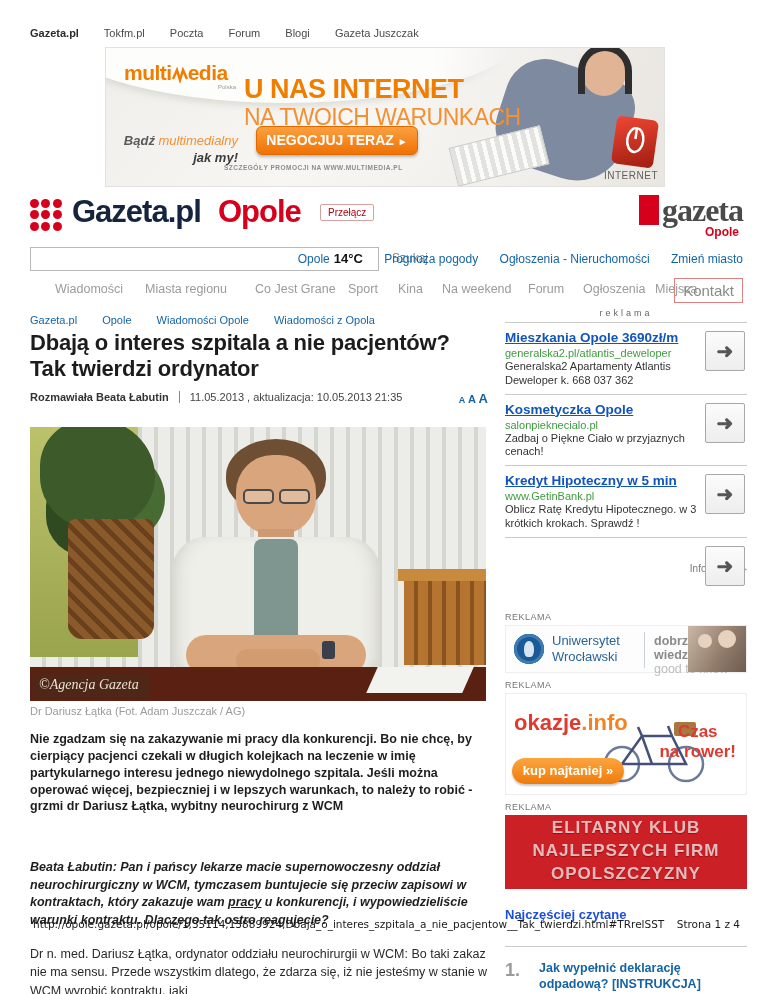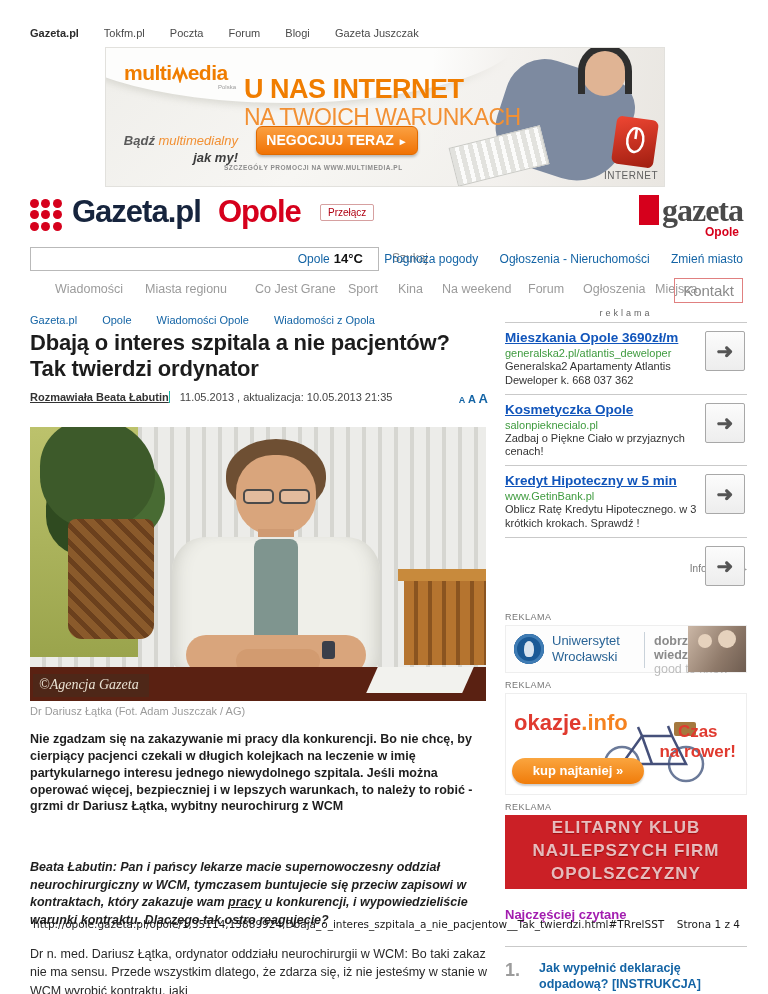--- a/index.html
+++ b/index.html
@@ -96,40 +96,40 @@
   .uni-slogan{position:absolute;left:148px;top:8px;font-size:12.5px;}
   .uni-slogan .s1{font-weight:bold;color:#8a8a8a;}
   .uni-slogan .s2{color:#bcbcbc;}
   .uni-img{position:absolute;right:0;top:0;width:58px;height:46px;background:linear-gradient(120deg,#cbb7a6,#8f7a6a 60%,#6e5c50);}
   .uni-img i{position:absolute;border-radius:50%;background:#e6d2bd;}
 
   .okazje-ad{position:relative;height:102px;background:#fff;border:1px solid #eee;box-sizing:border-box;overflow:hidden;}
   .ok-brand{position:absolute;left:8px;top:16px;font-size:22px;font-weight:bold;color:#e03a2f;}
   .ok-brand em{font-style:normal;color:#f58220;}
   .ok-head{position:absolute;right:10px;top:28px;text-align:center;color:#e03a2f;font-weight:bold;font-size:17px;line-height:1.2;}
-  .ok-cta{position:absolute;left:6px;top:64px;width:132px;height:26px;border-radius:13px;
+  .ok-cta{position:absolute;left:6px;top:64px;width:112px;height:26px;border-radius:13px;
           background:linear-gradient(#faa53f,#f07c0a);color:#fff;font-size:13px;font-weight:bold;text-align:center;line-height:26px;
           box-shadow:0 2px 2px rgba(0,0,0,.2);}
   .ok-bike{position:absolute;left:88px;top:20px;}
 
   .elite-ad{height:74px;background:#cb2026;display:flex;flex-direction:column;justify-content:center;align-items:center;
             color:rgba(255,255,255,.72);font-weight:bold;font-size:17px;letter-spacing:1px;line-height:1.35;
             text-shadow:0 1px 1px rgba(120,0,0,.6);}
 
   .most-read{margin-top:18px;}
-  .mr-title{font-size:13px;font-weight:bold;color:#a21caf;padding-bottom:24px;border-bottom:1px solid #c9c9c9;}
+  .mr-title{font-size:13px;font-weight:bold;color:#1d4ed8;padding-bottom:24px;border-bottom:1px solid #c9c9c9;}
   .mr-item{display:flex;margin-top:13px;}
   .mr-num{width:34px;font-size:18px;font-weight:bold;color:#9b9b9b;flex:0 0 34px;}
   .mr-link{color:#1464a5;font-size:12.5px;font-weight:bold;line-height:1.3;}
 
   
   .article{position:absolute;left:30px;top:330px;width:458px;}
   .a-title{font-size:22px;font-weight:bold;color:#1c1c1c;line-height:1.18;letter-spacing:-.2px;}
   .a-byline{margin-top:9px;font-size:11px;color:#444;position:relative;height:14px;}
-  .a-author{font-weight:bold;color:#333;border-right:1px solid #14b8a6;margin-right:10px;text-decoration:underline;}
+  .a-author{font-weight:bold;color:#333;padding-right:10px;border-right:1px solid #14b8a6;margin-right:10px;}
   .a-fonts{position:absolute;right:0;top:0;color:#1464a5;font-weight:bold;}
   .a-fonts .f1{font-size:9px;}.a-fonts .f2{font-size:11px;}.a-fonts .f3{font-size:13px;}
 
   
   .photo{position:relative;margin-top:22px;width:456px;height:274px;overflow:hidden;
          background:repeating-linear-gradient(90deg,#ecece9 0 12px,#d6d6d1 12px 16px);}
   .ph-wall{position:absolute;left:0;top:0;width:108px;height:230px;background:linear-gradient(#bcc26c,#9aa44c);}
   .ph-plant{position:absolute;left:10px;top:-8px;width:115px;height:110px;background:#3d5a2a;border-radius:45% 55% 50% 50%;
             box-shadow:18px 22px 0 -8px #486b33,-6px 40px 0 -12px #2f4a20;}
   .ph-basket{position:absolute;left:38px;top:92px;width:86px;height:120px;border-radius:8px 8px 14px 14px;

